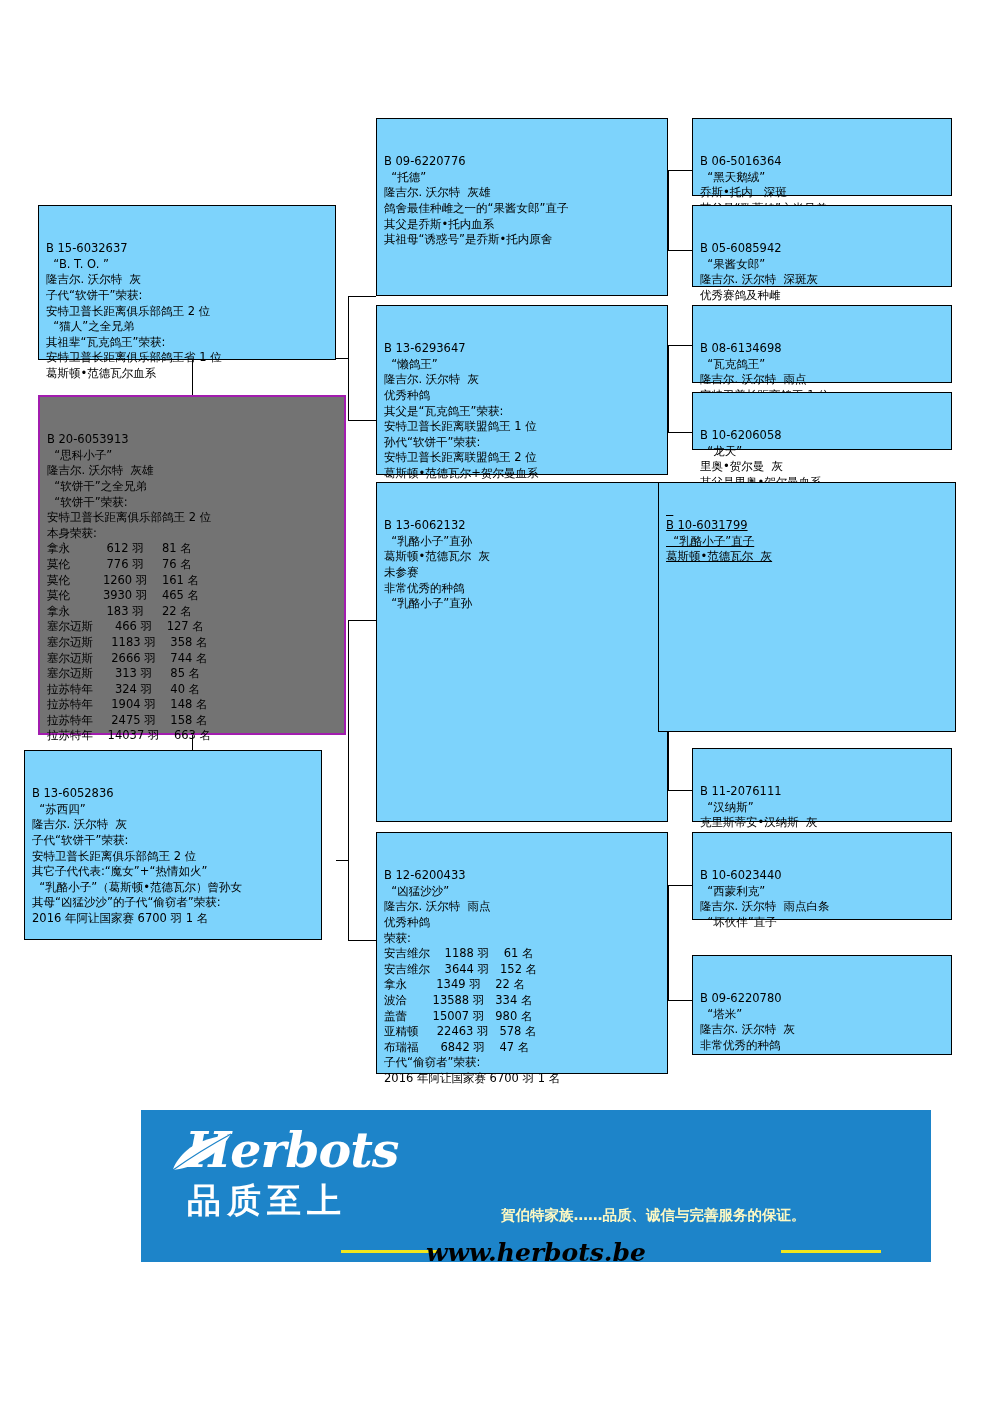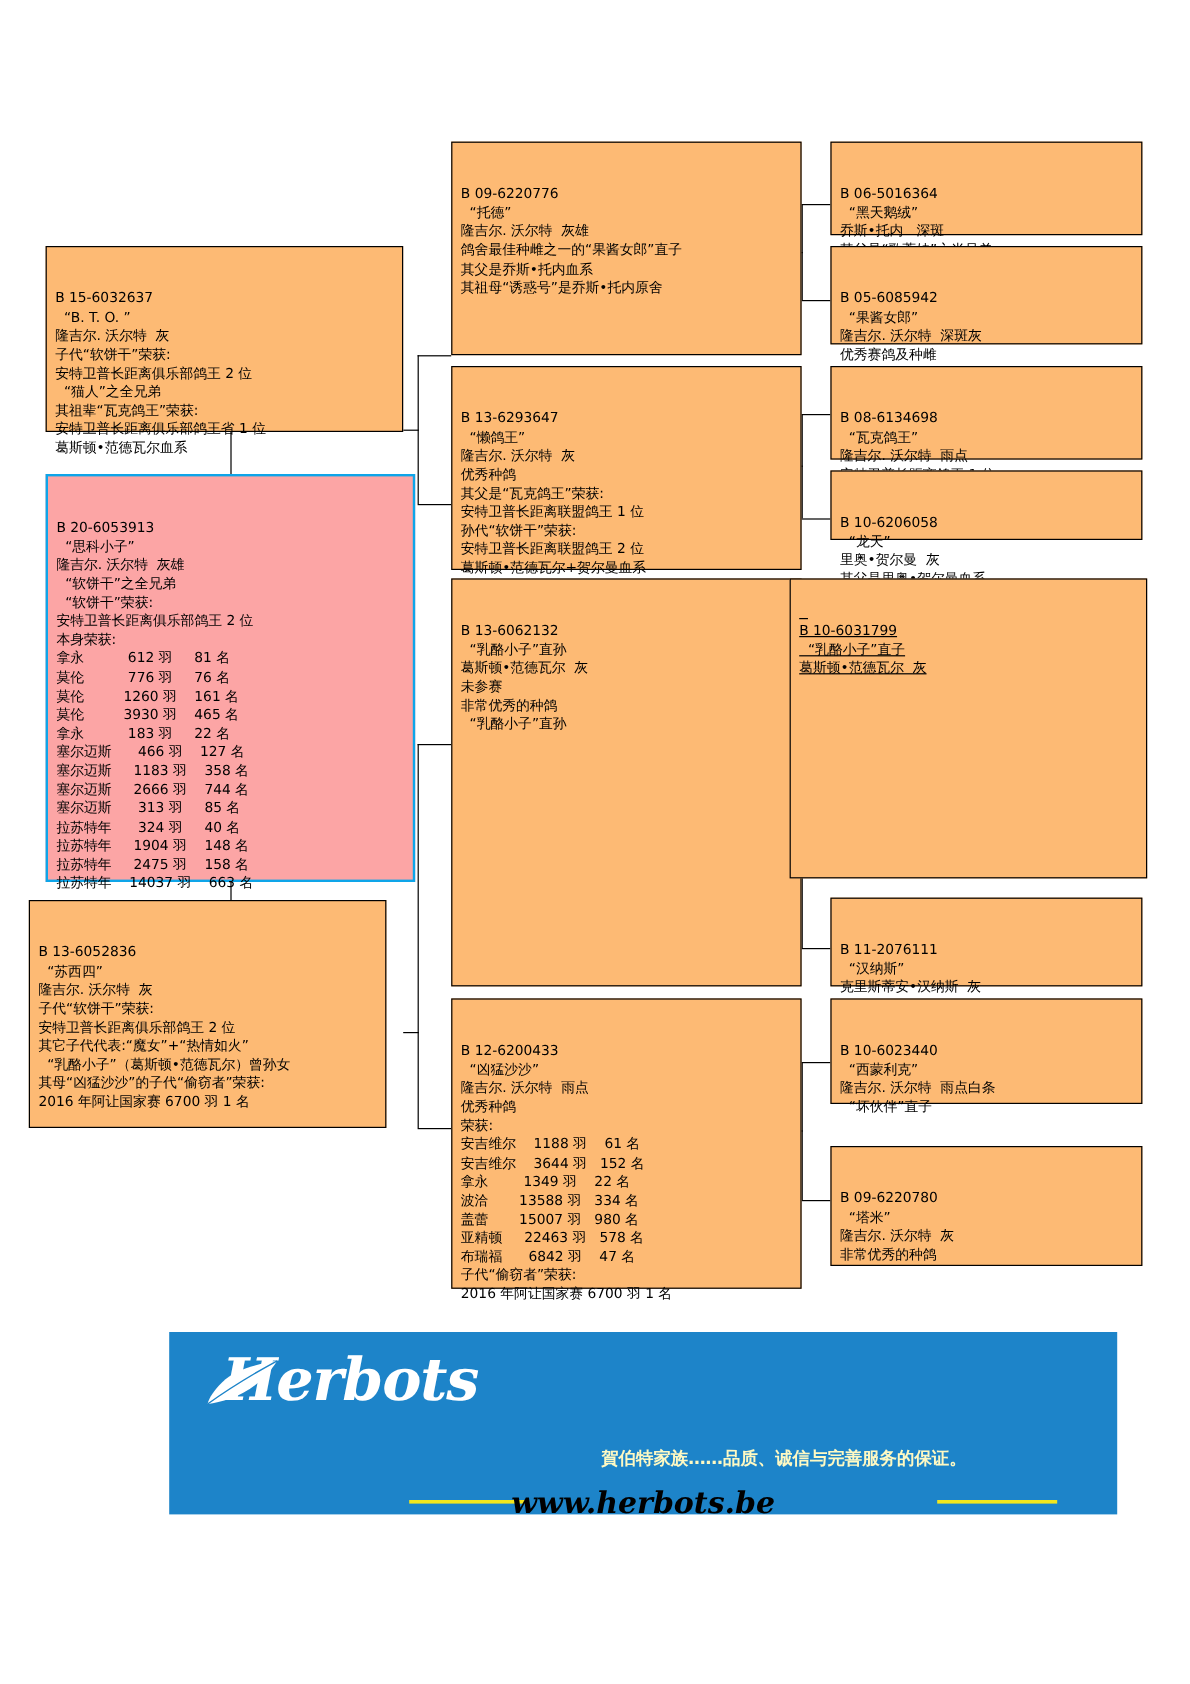--- a/index.html
+++ b/index.html
@@ -6,31 +6,31 @@
   body{
     width:992px;height:1403px;
     background:#ffffff;
     font-family:"DejaVu Sans","Liberation Sans",sans-serif;
     position:relative;
     overflow:hidden;
   }
   .box{
     position:absolute;
     border:1px solid #000;
-    background:#fdba74;
+    background:#7dd3fc;
     box-sizing:border-box;
     padding:4px 6px 4px 7px;
     font-size:11.5px;
     line-height:15.6px;
     color:#000;
     white-space:pre-wrap;
   }
   .box.main{
-    border:2px solid #0ea5e9;
-    background:#fca5a5;
+    border:2px solid #a21caf;
+    background:#737373;
   }
   .mono-cols{display:block;white-space:pre;font-family:"DejaVu Sans","Liberation Sans",sans-serif;}
   .connector{position:absolute;background:#000;}
   .h{height:1px;}
   .v{width:1px;}
 
   
   .banner{
     position:absolute;
     left:141px;top:1110px;width:790px;height:152px;
@@ -264,18 +264,19 @@
 非常优秀的种鸽</span>
 </div>
 
 <div class="banner">
   <div class="logo">
     <svg class="feather" viewBox="0 0 70 44">
       <path d="M4 40 C20 38 46 30 62 4 C50 6 28 10 16 22 C9 29 5 35 4 40 Z" fill="#ffffff"></path>
       <path d="M4 40 C18 30 40 16 62 4" stroke="#1d84c9" stroke-width="1.2" fill="none"></path>
     </svg>
     <div class="wordmark">Herbots</div>
+    <div class="cn">品质至上</div>
   </div>
   <div class="slogan">賀伯特家族……品质、诚信与完善服务的保证。</div>
   <div class="dash-l"></div>
   <div class="dash-r"></div>
   <div class="url">www.herbots.be</div>
 </div>
 
 </body></html>

